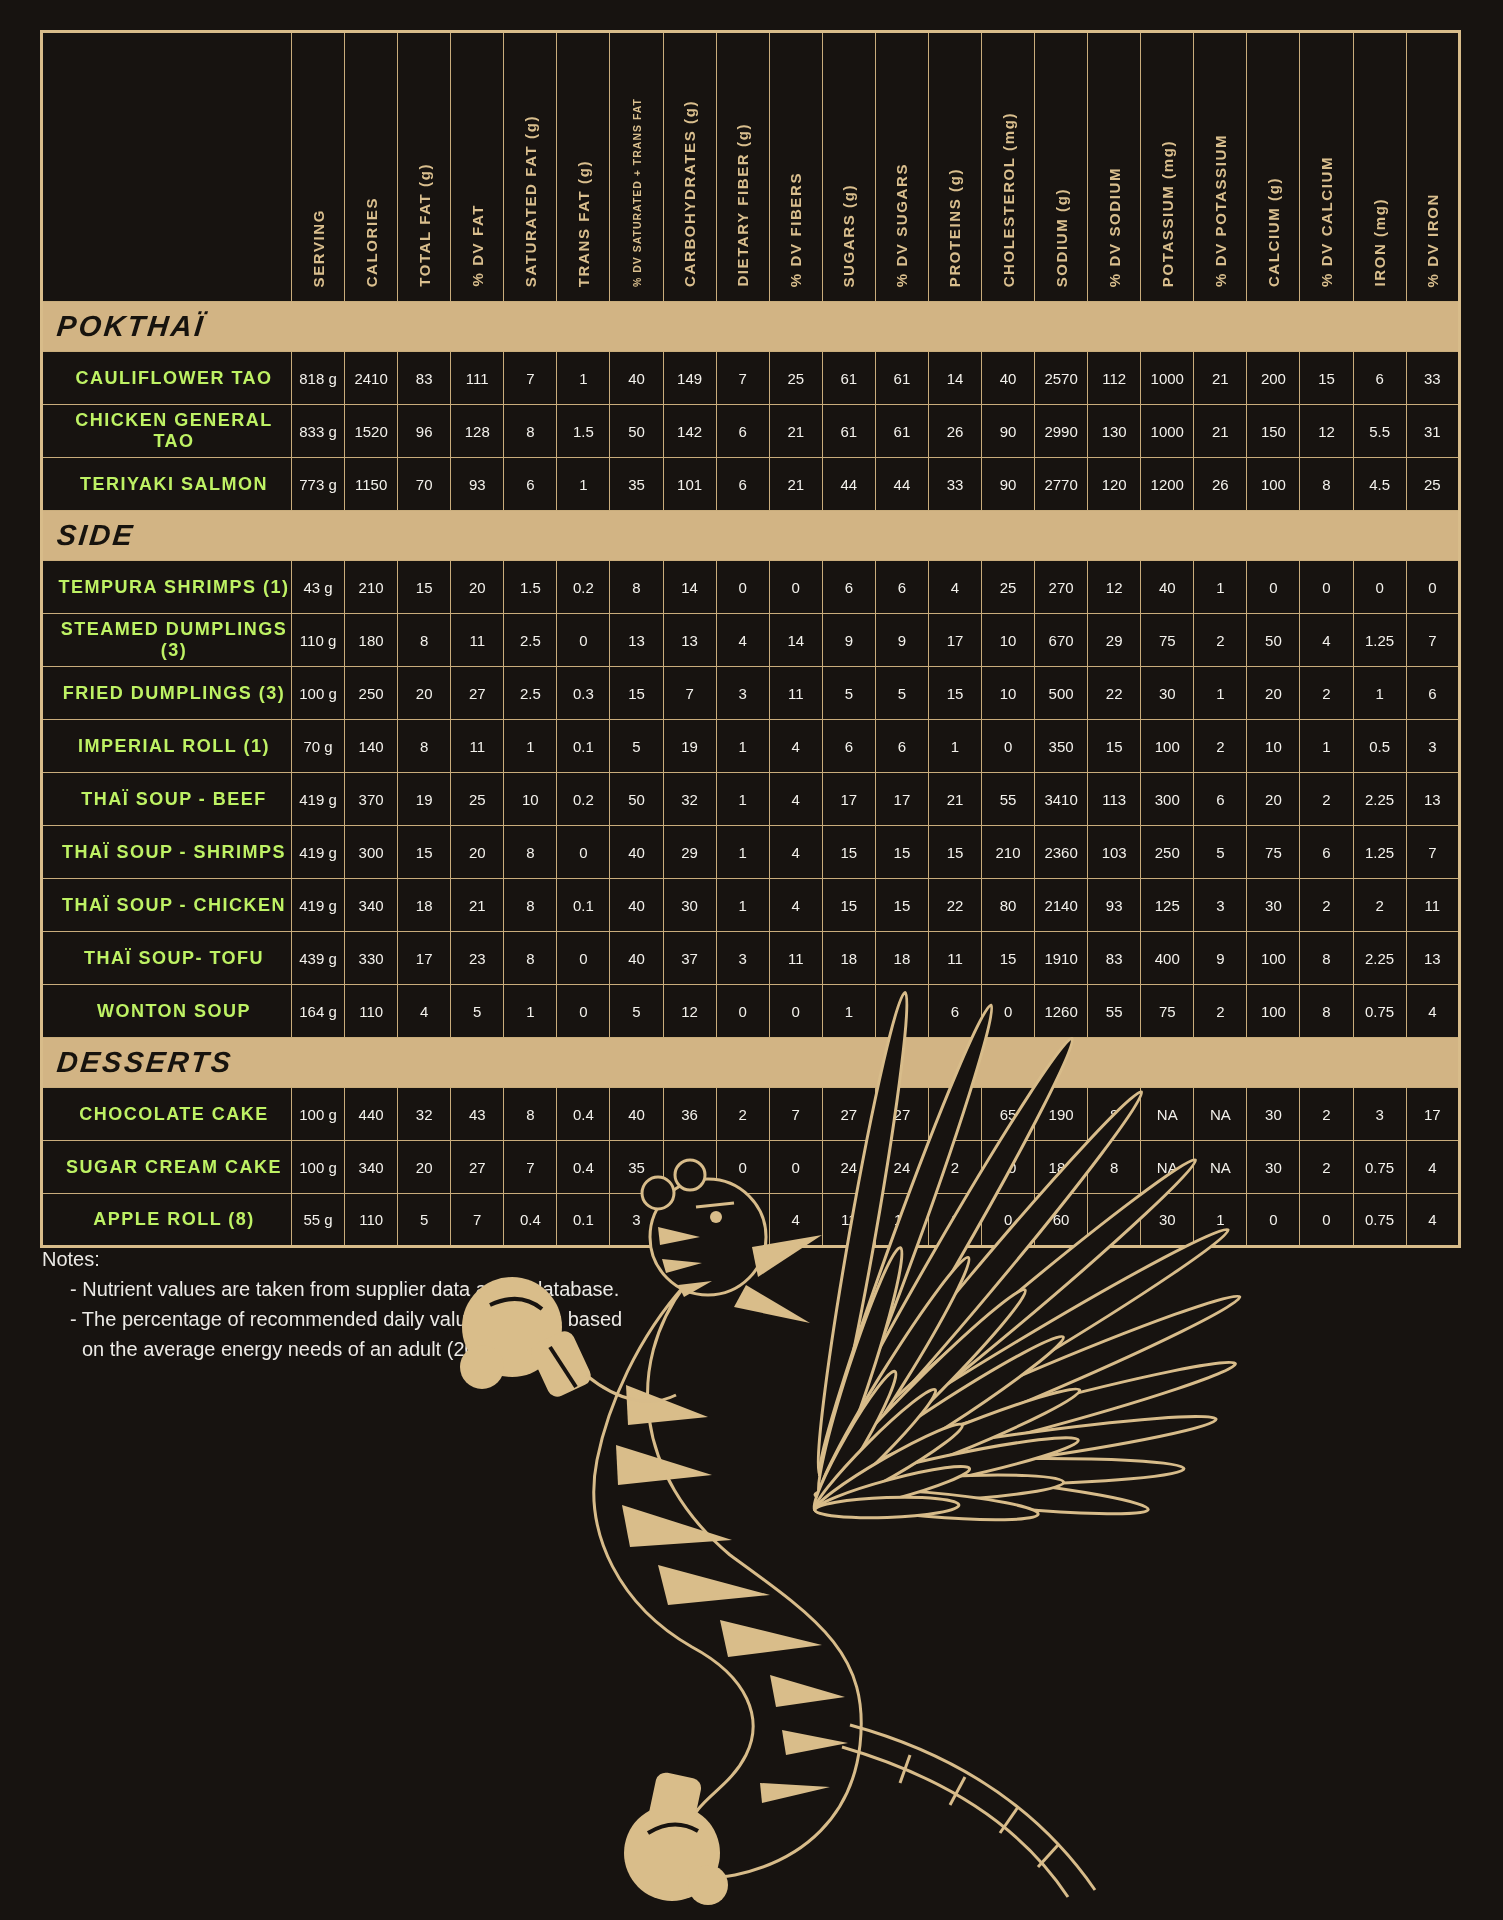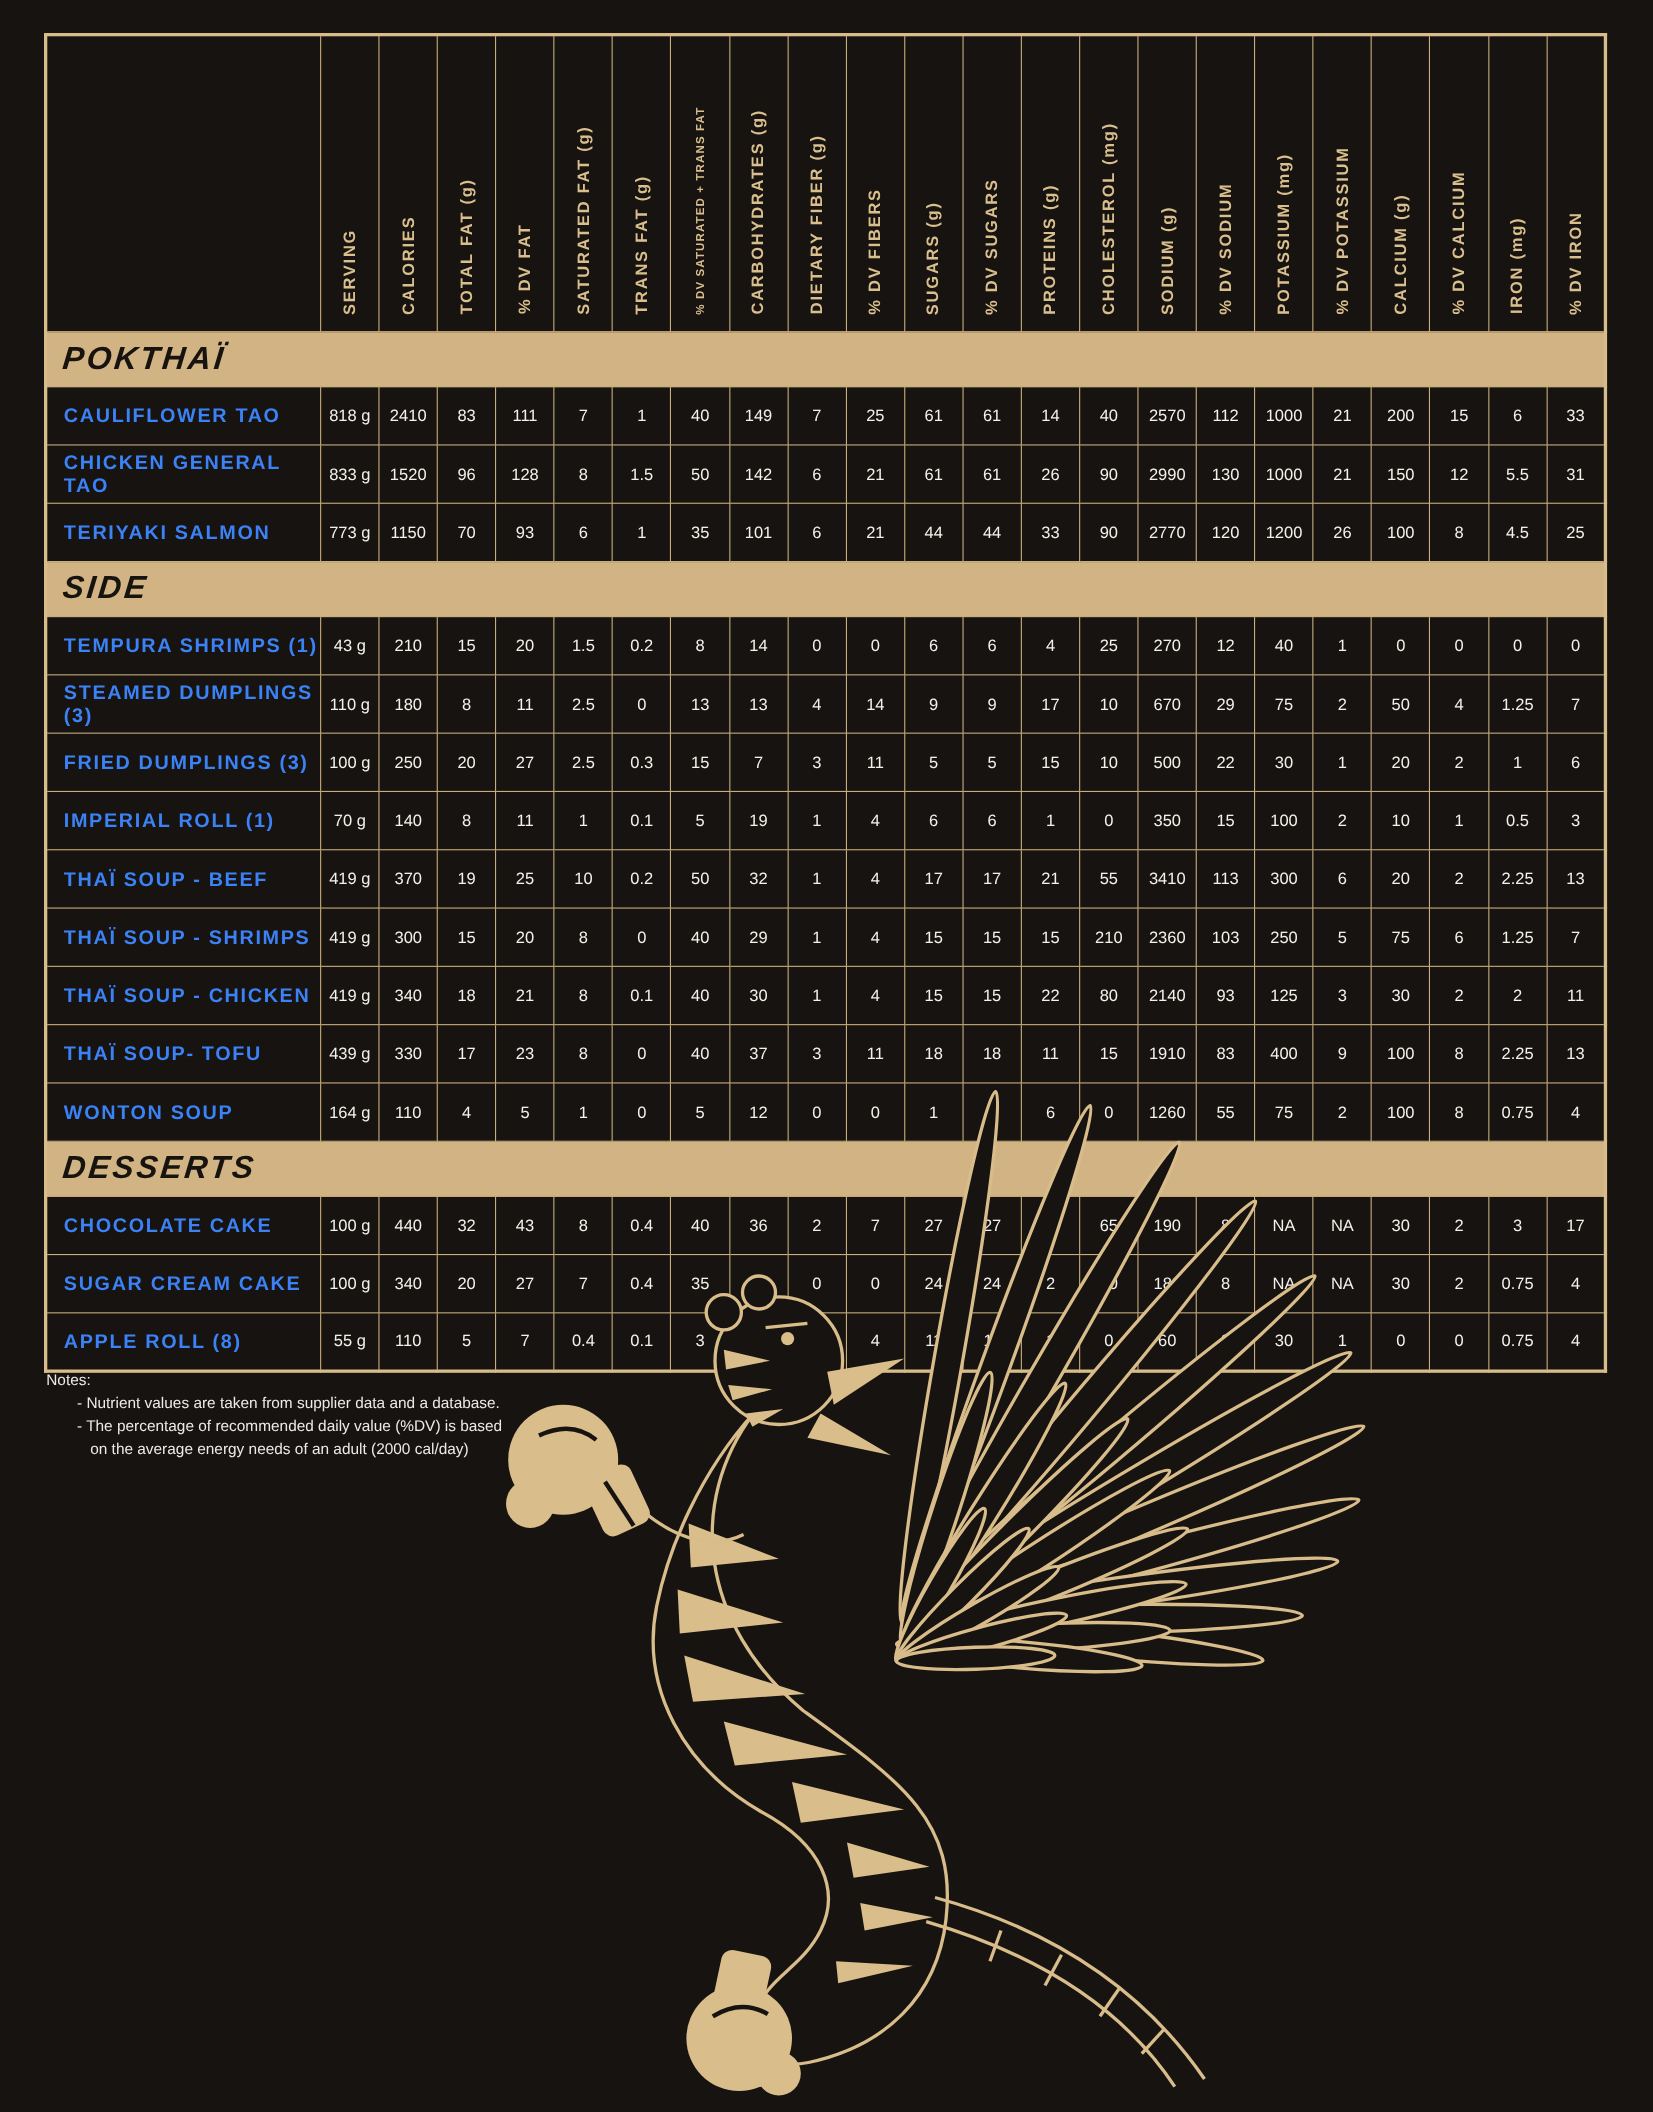--- a/index.html
+++ b/index.html
@@ -13,27 +13,27 @@
         border:3px solid #d8bc8a;background:#171310;}
   col.name-col{width:250px;}
   th,td{border:1px solid #c9ad7c;}
   thead th{height:258px;vertical-align:bottom;text-align:center;
            background:#171310;padding:0 0 10px 0;}
   .vlabel{display:inline-block;writing-mode:vertical-rl;transform:rotate(180deg);
           color:#dabf8e;font-weight:700;font-size:15px;letter-spacing:1.6px;
           white-space:nowrap;}
   .vlabel.small{font-size:10.5px;letter-spacing:1px;}
   tr.item-row{height:53px;}
-  td.name-cell{text-align:left;padding-left:15px;color:#3b82f6;font-weight:700;
+  td.name-cell{text-align:center;padding-left:15px;color:#bef264;font-weight:700;
                font-size:18px;letter-spacing:1.5px;}
   td.value-cell{text-align:center;color:#f3f1ec;font-size:15px;padding:0 1px;}
   tr.section-row td{background:#d2b484;height:47px;padding-left:14px;border-left:none;border-right:none;}
   .section-label{display:inline-block;color:#17130e;font-size:29px;font-weight:700;
                  font-style:italic;letter-spacing:2.5px;transform:skewX(-6deg);}
-  .notes{position:absolute;left:42px;top:1244px;color:#eceae6;font-size:14px;line-height:1.5;}
+  .notes{position:absolute;left:42px;top:1244px;color:#eceae6;font-size:20px;line-height:1.5;}
   .notes .line-indent{margin-left:28px;}
   .notes .line-cont{margin-left:40px;}
   .tiger{position:absolute;left:390px;top:955px;width:880px;height:965px;}
   .tiger ellipse.feather{fill:#171310;stroke:#d8bc8a;stroke-width:3;}
   .tiger .gold{fill:#d9bd8a;}
   .tiger .darkshape{fill:#171310;stroke:#d8bc8a;stroke-width:3;}
   .tiger .goldline{fill:none;stroke:#d8bc8a;stroke-width:3;}
 </style>
 </head>
 <body>

